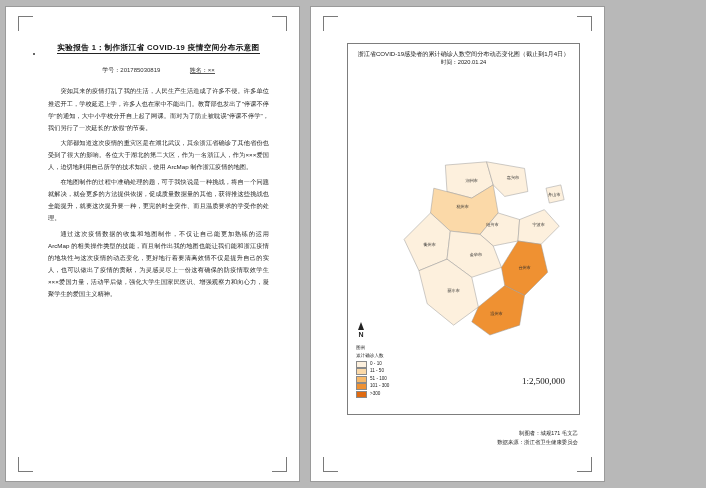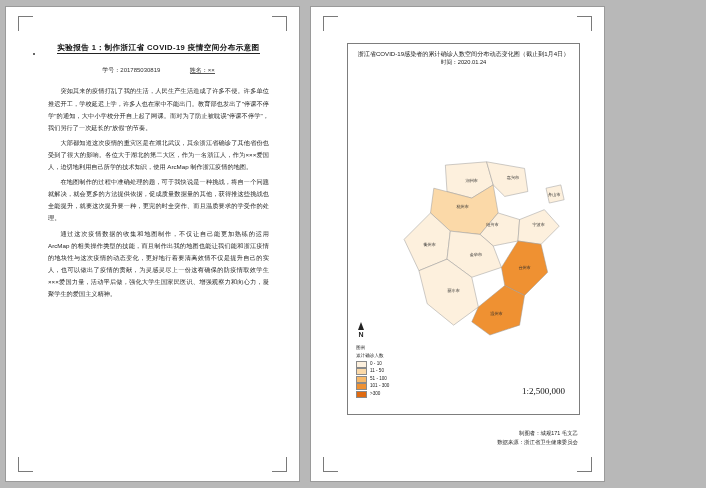--- a/index.html
+++ b/index.html
@@ -104,21 +104,21 @@
   }
   .legend{
     position:absolute;left:8px;bottom:16px;
     font-size:4.6px;color:#222;line-height:1.35;
   }
   .legend .lg-title{margin-bottom:2px;}
   .legend .lg-sub{margin-bottom:1.5px;}
   .legend-row{display:flex;align-items:center;gap:3px;margin-bottom:.5px;}
   .swatch{width:9px;height:5px;border:.4px solid #8a8a8a;display:inline-block;}
   .scale-text{
-    position:absolute;right:14px;bottom:18px;
+    position:absolute;right:14px;bottom:28px;
     font-size:9px;color:#111;font-family:"Liberation Serif", serif;
   }
   .credits{
     position:absolute;right:26px;bottom:34px;
     font-size:5.4px;color:#1d1d1d;line-height:1.7;text-align:right;
   }
 </style>
 </head>
 <body>
 

